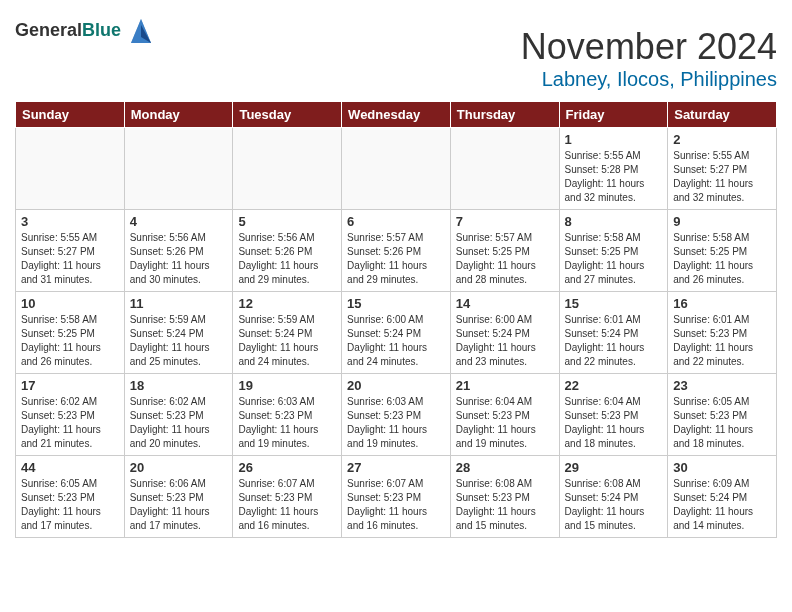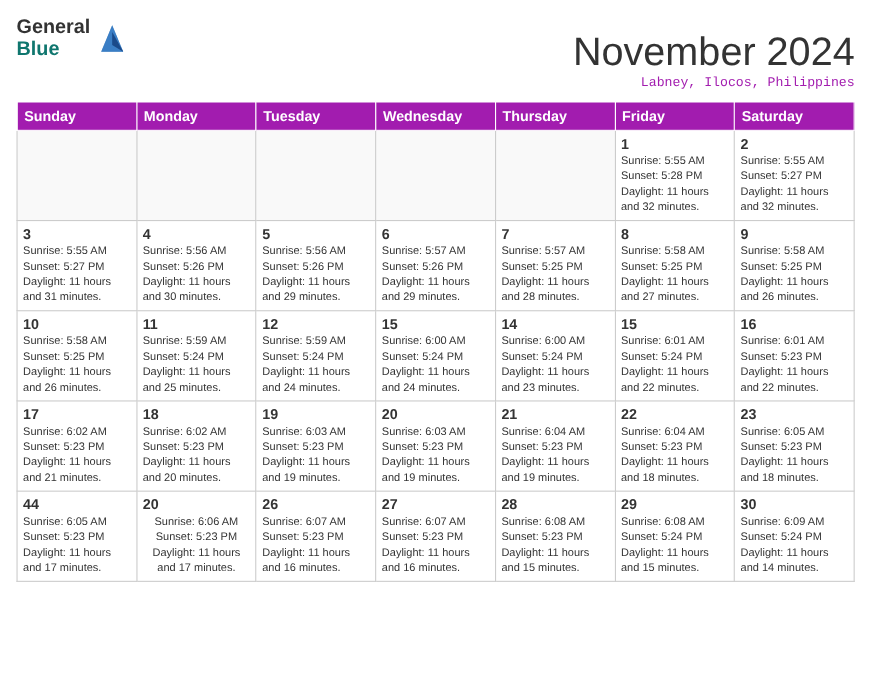--- a/index.html
+++ b/index.html
@@ -19,21 +19,20 @@
       align-items: flex-start;
       margin-bottom: 10px;
     }
     .logo {
       display: flex;
       align-items: center;
       margin-top: 5px;
     }
     .logo-text {
       display: flex;
-      flex-direction: column;
       line-height: 1.1;
     }
     .logo-general {
       font-size: 18px;
       font-weight: bold;
       color: #333;
     }
     .logo-blue {
       font-size: 18px;
       font-weight: bold;
@@ -47,30 +46,29 @@
     .title-area {
       text-align: right;
       margin-top: 16px;
     }
     .month-title {
       font-size: 36px;
       font-weight: normal;
       color: #333;
     }
     .location {
-      font-size: 12px;
-      color: #a21caf;
-      font-family: Liberation Mono, monospace;
+      font-size: 20px;
+      color: #0369a1;
     }
     .calendar-table {
       width: 100%;
       border-collapse: collapse;
     }
     .calendar-table th {
-      background: #a21caf;
+      background: #7f1d1d;
       color: #fff;
       text-align: left;
       padding: 5px 6px;
       font-size: 13px;
       font-weight: bold;
       border: 1px solid #fff;
     }
     .calendar-table td {
       border: 1px solid #ccc;
       vertical-align: top;
@@ -284,21 +282,21 @@
         </tr>
         <tr>
           <td>
             <span class="day-number">44</span>
             <div class="day-info" style="white-space: pre-line;">Sunrise: 6:05 AM
 Sunset: 5:23 PM
 Daylight: 11 hours and 17 minutes.</div>
           </td>
           <td>
             <span class="day-number">20</span>
-            <div class="day-info" style="white-space: pre-line; text-align: center;">Sunrise: 6:06 AM
+            <div class="day-info" style="white-space: pre-line;">Sunrise: 6:06 AM
 Sunset: 5:23 PM
 Daylight: 11 hours and 17 minutes.</div>
           </td>
           <td>
             <span class="day-number">26</span>
             <div class="day-info" style="white-space: pre-line;">Sunrise: 6:07 AM
 Sunset: 5:23 PM
 Daylight: 11 hours and 16 minutes.</div>
           </td>
           <td>

